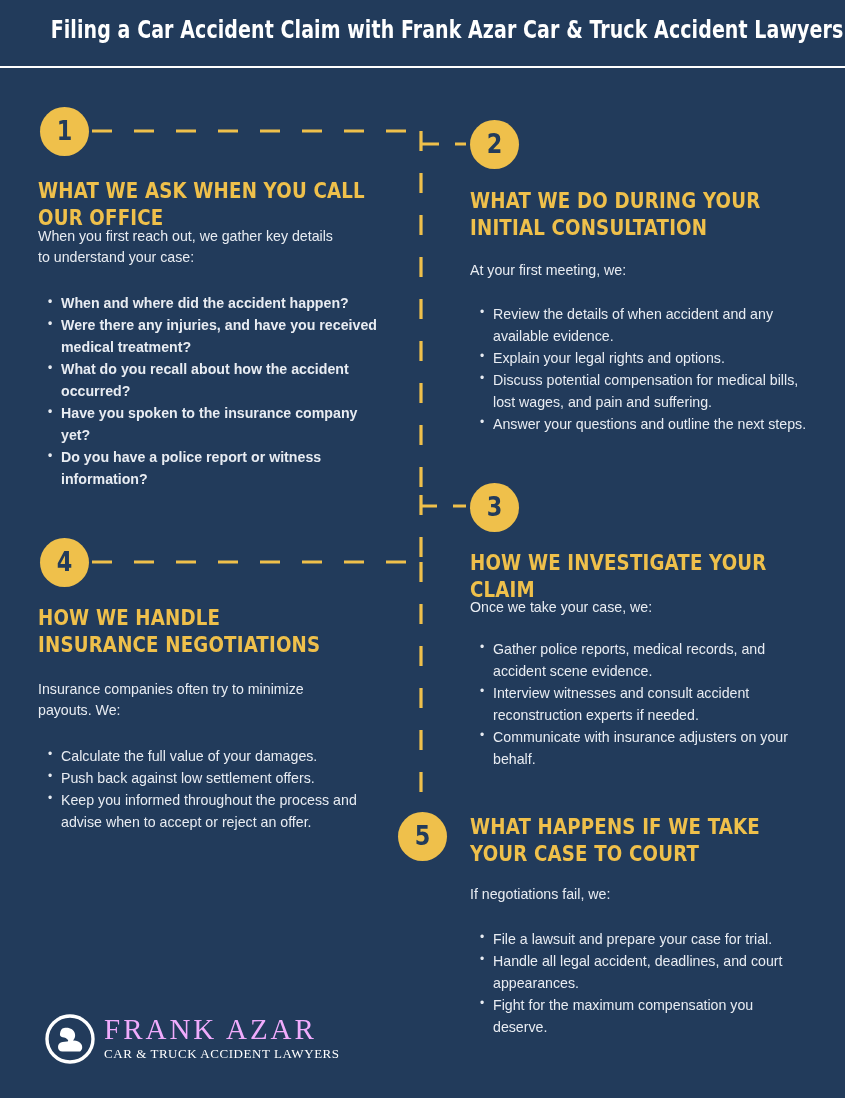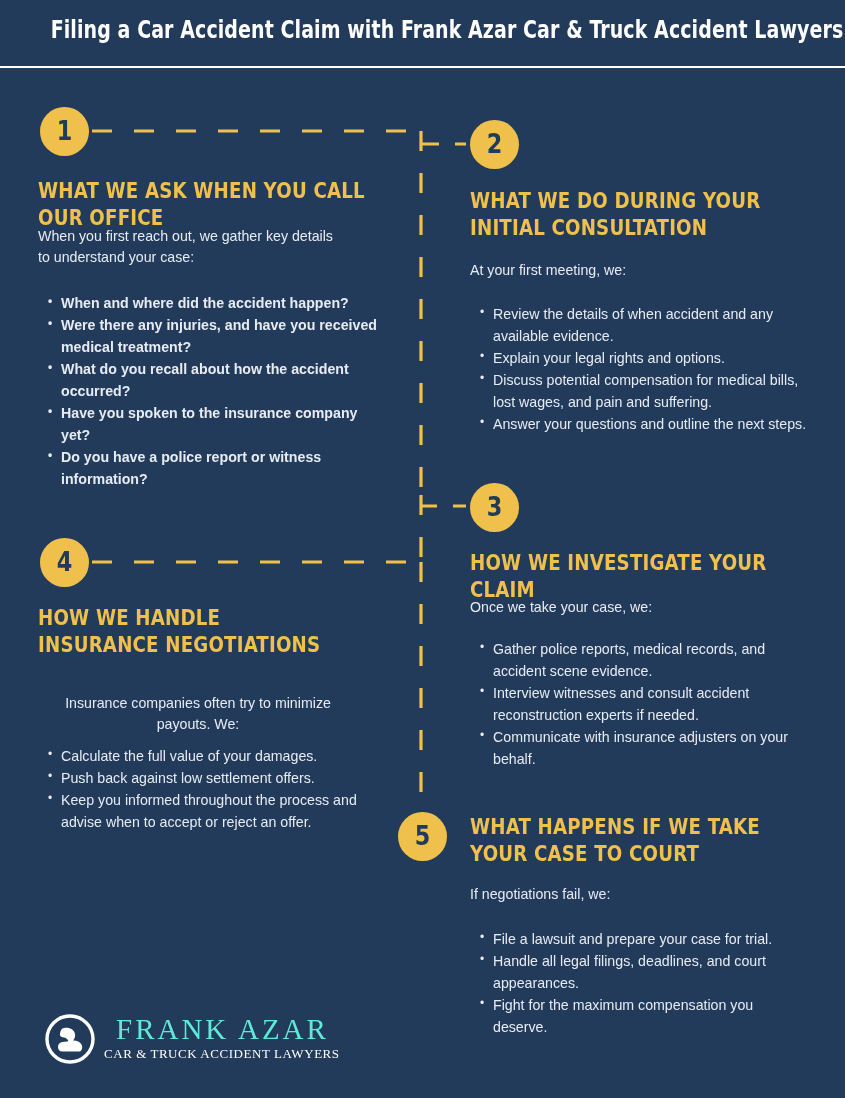--- a/index.html
+++ b/index.html
@@ -128,27 +128,26 @@
     left: 0; top: 2px;
     width: 52px; height: 52px;
   }
   #logo-text {
     position: absolute;
     left: 60px;
     top: 3px;
     width: 230px;
   }
   #logo-name {
-    color: #5eead4;
+    color: #f0abfc;
     font-family: "Liberation Serif", "DejaVu Serif", serif;
     font-size: 29px;
     letter-spacing: 3.0px;
     line-height: 1.05;
     white-space: nowrap;
-    margin-left: 12px;
   }
   #logo-tagline {
     color: #ffffff;
     font-family: "Liberation Serif", "DejaVu Serif", serif;
     font-size: 13px;
     letter-spacing: 0.55px;
     margin-top: 2px;
     white-space: nowrap;
   }
 </style>
@@ -217,37 +216,37 @@
       <li>Interview witnesses and consult accident reconstruction experts if needed.</li>
       <li>Communicate with insurance adjusters on your behalf.</li>
     </ul>
   </div>
 
   <div class="step">
     <div class="badge" style="left:40px; top:538px;">
       <span>4</span>
     </div>
     <div class="step-heading" style="left:38px; top:605px; width:310px;">HOW WE HANDLE INSURANCE NEGOTIATIONS</div>
-    <div class="step-intro" style="left:38px; top:693px; width:320px;text-align:center;">Insurance companies often try to minimize payouts. We:</div>
+    <div class="step-intro" style="left:38px; top:679px; width:320px;">Insurance companies often try to minimize payouts. We:</div>
     <ul class="step-list" style="left:46px; top:745px; width:320px;">
       <li>Calculate the full value of your damages.</li>
       <li>Push back against low settlement offers.</li>
       <li>Keep you informed throughout the process and advise when to accept or reject an offer.</li>
     </ul>
   </div>
 
   <div class="step">
     <div class="badge" style="left:398px; top:812px;">
       <span>5</span>
     </div>
     <div class="step-heading" style="left:470px; top:814px; width:320px;">WHAT HAPPENS IF WE TAKE YOUR CASE TO COURT</div>
     <div class="step-intro" style="left:470px; top:884px; width:330px;">If negotiations fail, we:</div>
     <ul class="step-list" style="left:478px; top:928px; width:330px;">
       <li>File a lawsuit and prepare your case for trial.</li>
-      <li>Handle all legal filings, deadlines, and court appearances.</li>
+      <li>Handle all legal accident, deadlines, and court appearances.</li>
       <li>Fight for the maximum compensation you deserve.</li>
     </ul>
   </div>
 
   <div id="logo">
     <svg id="logo-mark" viewBox="0 0 52 52" width="52" height="52">
       <circle cx="26" cy="26" r="23" fill="none" stroke="#ffffff" stroke-width="3.4"></circle>
       <path d="M 20 15
                C 25 14, 30 16, 31 21
                C 31.6 24, 30.4 26, 29 27.5

